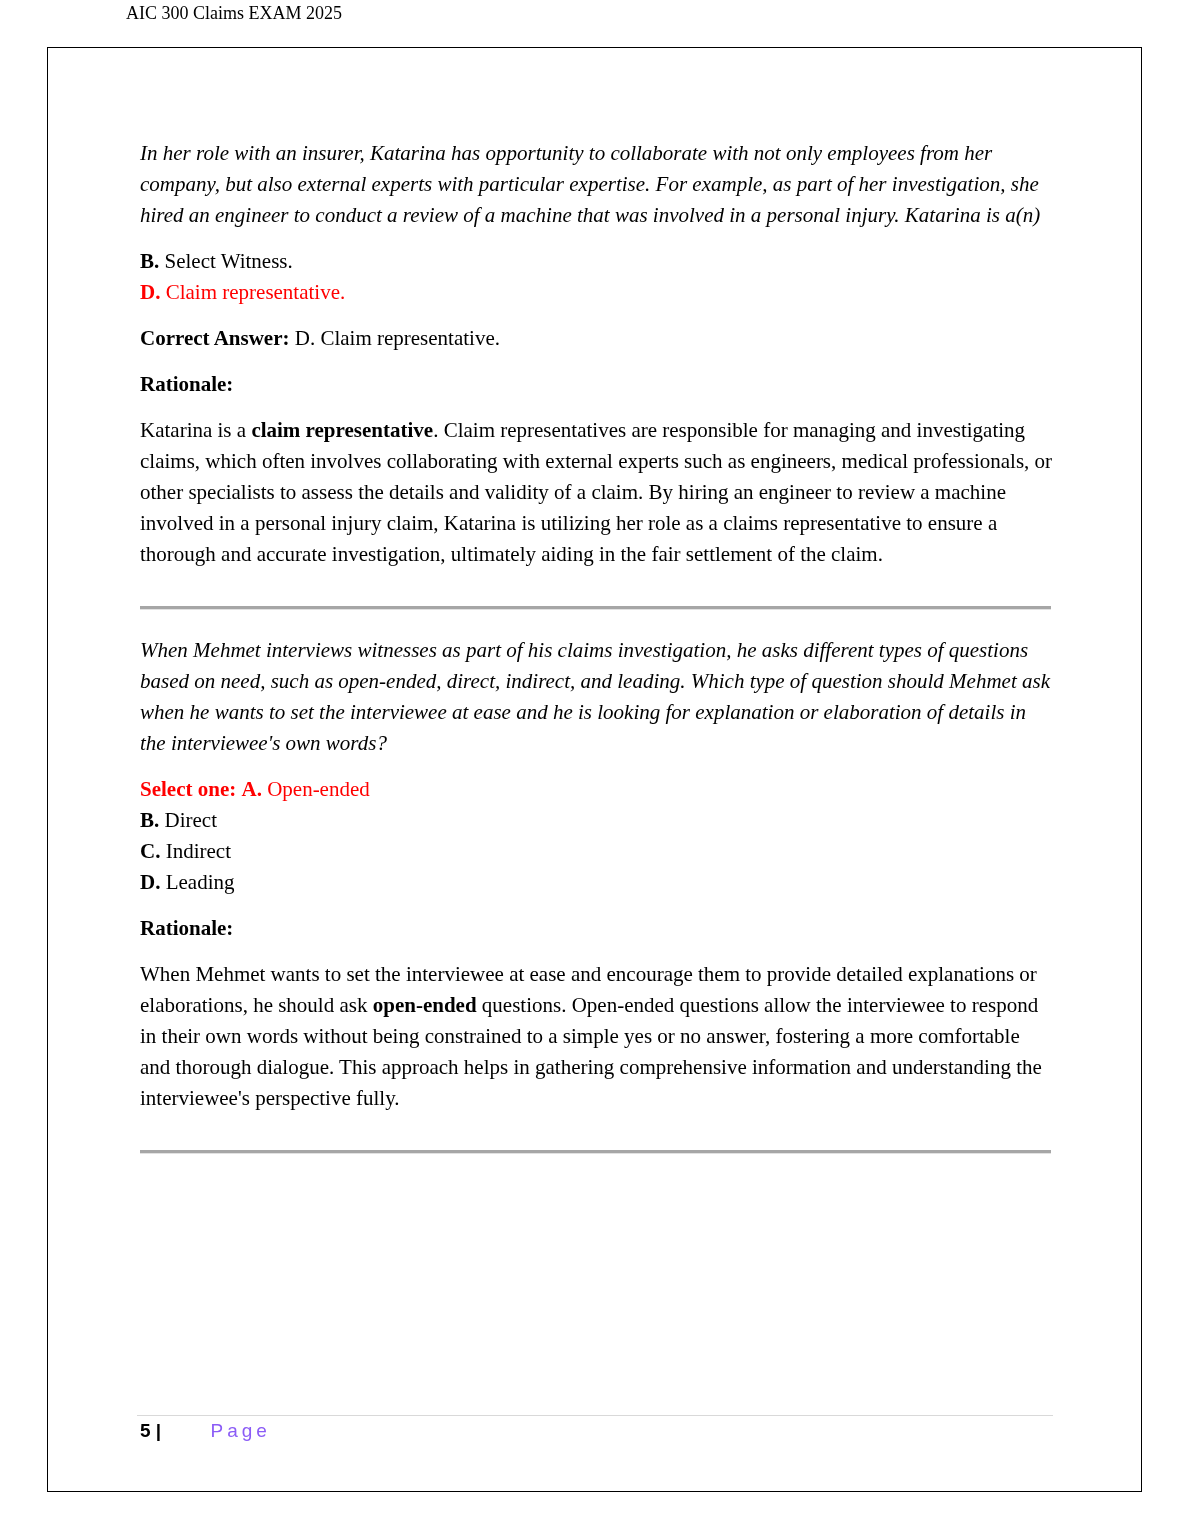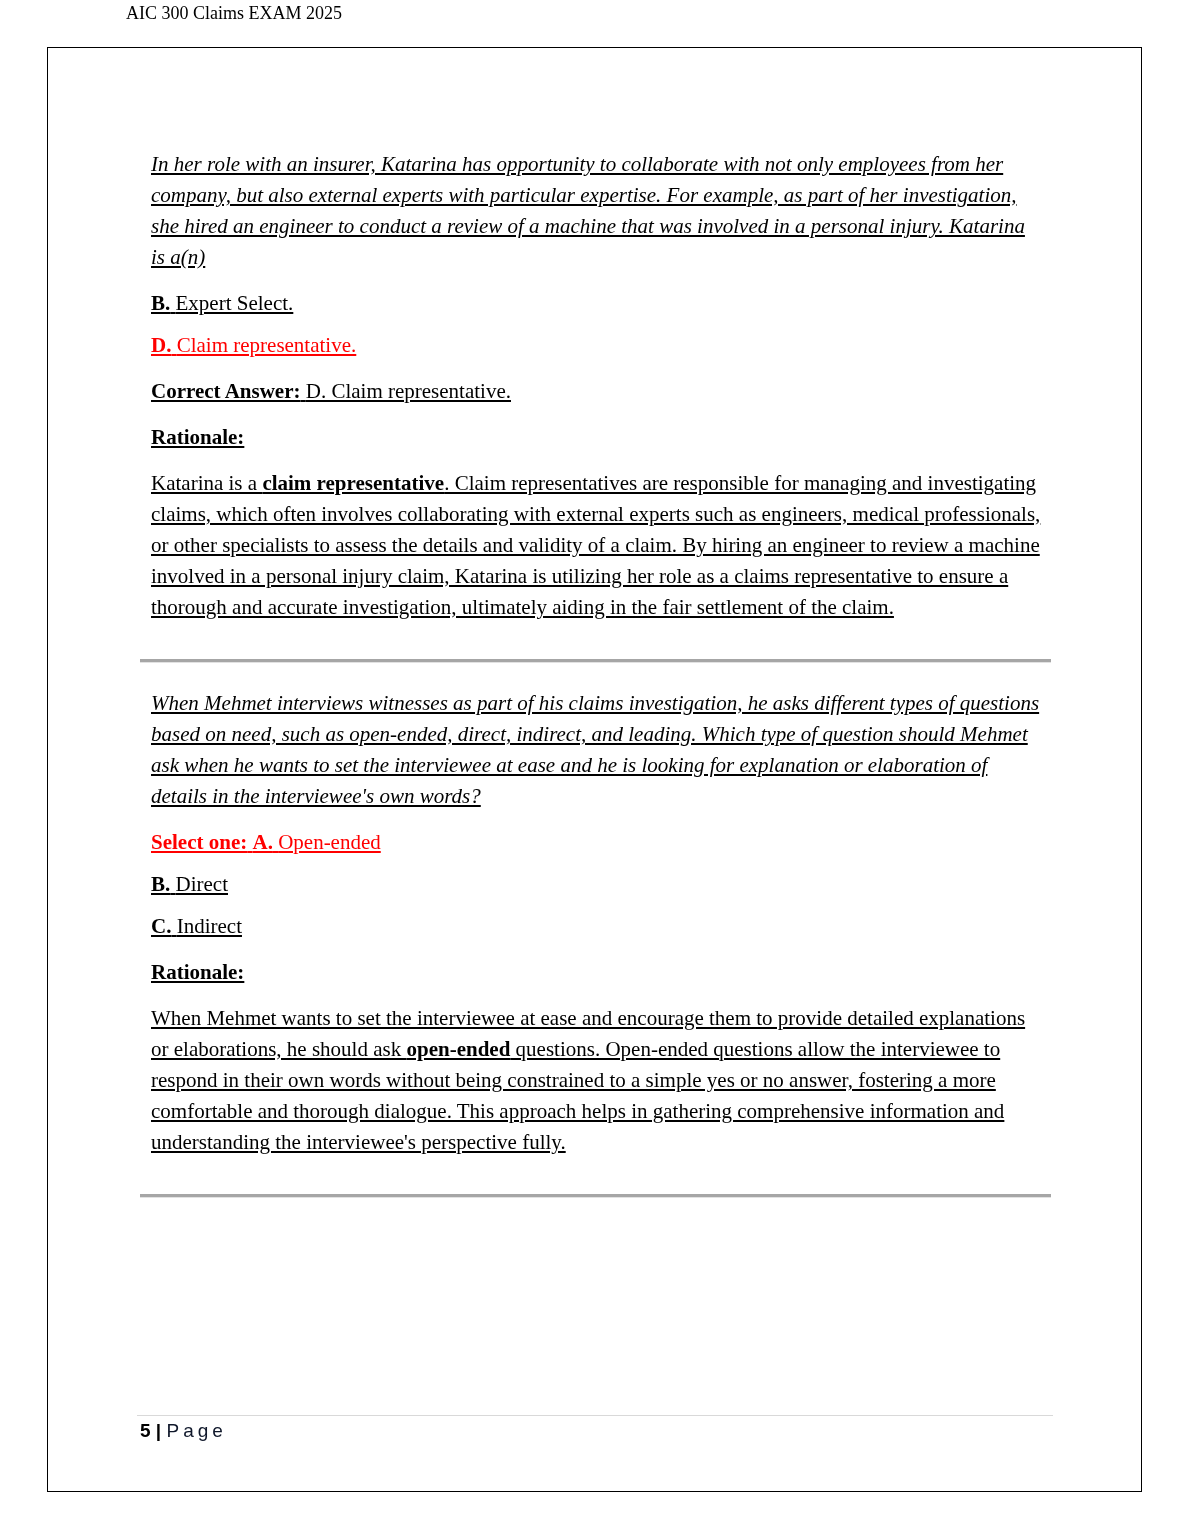--- a/index.html
+++ b/index.html
@@ -2,46 +2,46 @@
 <html><head>
 <meta charset="utf-8">
 <style>
   html, body { margin: 0; padding: 0; background: #ffffff; }
   body { width: 1190px; height: 1540px; position: relative; overflow: hidden;
          font-family: "Liberation Serif", serif; color: #000; }
   .running-header { position: absolute; left: 126px; top: 0px; font-size: 18px; line-height: 26px; }
   .page-frame { position: absolute; left: 47px; top: 47px; width: 1095px; height: 1445px;
                 border: 1.5px solid #000; box-sizing: border-box; }
   .content { position: absolute; left: 140px; top: 138px; width: 915px; font-size: 21px; line-height: 31px; }
-  p { margin: 11px; text-decoration: underline; }
+  p { margin: 0; }
   .italic { font-style: italic; }
   .mb16 { margin-bottom: 15px; }
   .red { color: #ff0000; }
   .rule { height: 3px; background: #a6a6a6; border-bottom: 1px solid #e2e2e2; width: 911px; }
   .footer-line { position: absolute; left: 137px; top: 1415px; width: 916px; height: 1px; background: #d9d9d9; }
   .footer { position: absolute; left: 140px; top: 1419px; font-family: "Liberation Sans", sans-serif;
             font-size: 19px; line-height: 24px; }
   .footer .num { font-weight: bold; }
-  .footer .pg { color: #0f172a; letter-spacing: 4px; }
+  .footer .pg { color: #8b5cf6; letter-spacing: 4px; margin-left: 44px; }
 </style>
 </head>
 <body>
 
 <div class="running-header">AIC 300 Claims EXAM 2025</div>
 
 <div class="page-frame"></div>
 
 <div class="content">
 
   <p class="italic mb16">In her role with an insurer, Katarina has opportunity to collaborate with not only employees from her company, but also external experts with particular expertise. For example, as part of her investigation, she hired an engineer to conduct a review of a machine that was involved in a personal injury. Katarina is a(n)</p>
 
   <div class="mb16">
     <p>
       <b>B.</b>
-      <span>Expert Select.</span>
+      <span>Select Witness.</span>
     </p>
     <p class="red">
       <b>D.</b>
       <span>Claim representative.</span>
     </p>
   </div>
 
   <p class="mb16">
     <b>Correct Answer:</b>
     <span>D. Claim representative.</span>
@@ -65,20 +65,24 @@
       <span>Open-ended</span>
     </p>
     <p>
       <b>B.</b>
       <span>Direct</span>
     </p>
     <p>
       <b>C.</b>
       <span>Indirect</span>
     </p>
+    <p>
+      <b>D.</b>
+      <span>Leading</span>
+    </p>
   </div>
 
 
   <p class="mb16">
     <b>Rationale:</b>
   </p>
 
   <p style="margin-bottom:36px;"><span>When Mehmet wants to set the interviewee at ease and encourage them to provide detailed explanations or elaborations, he should ask </span><b>open-ended</b><span> questions. Open-ended questions allow the interviewee to respond in their own words without being constrained to a simple yes or no answer, fostering a more comfortable and thorough dialogue. This approach helps in gathering comprehensive information and understanding the interviewee's perspective fully.</span></p>
 
   <div class="rule"></div>

